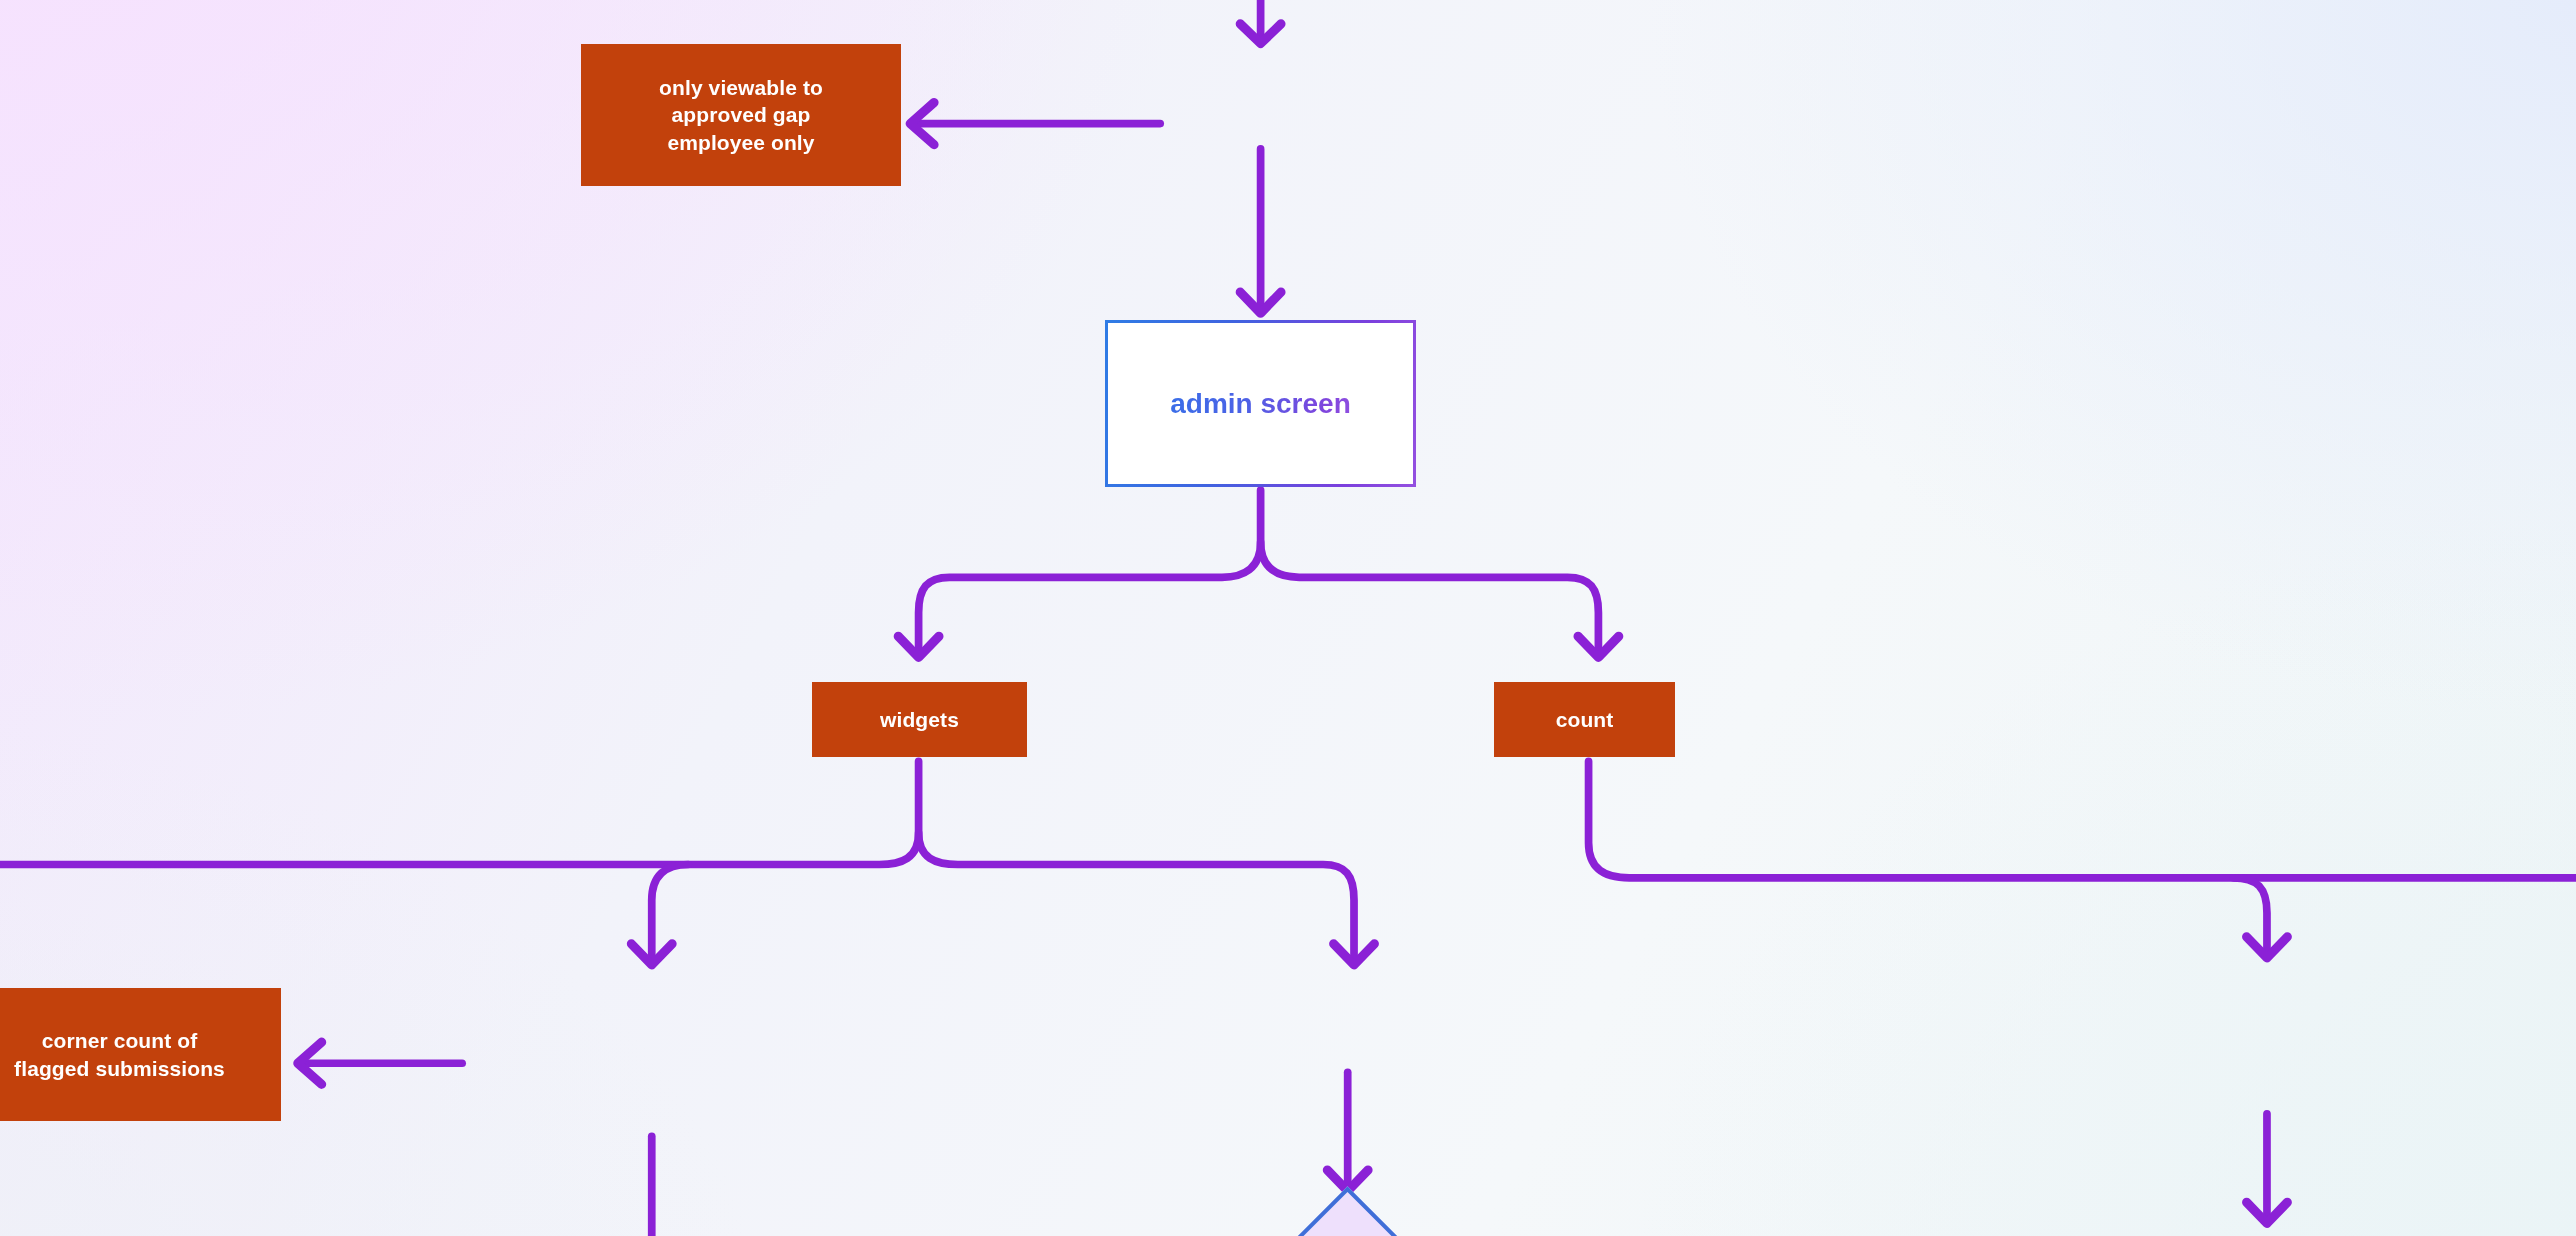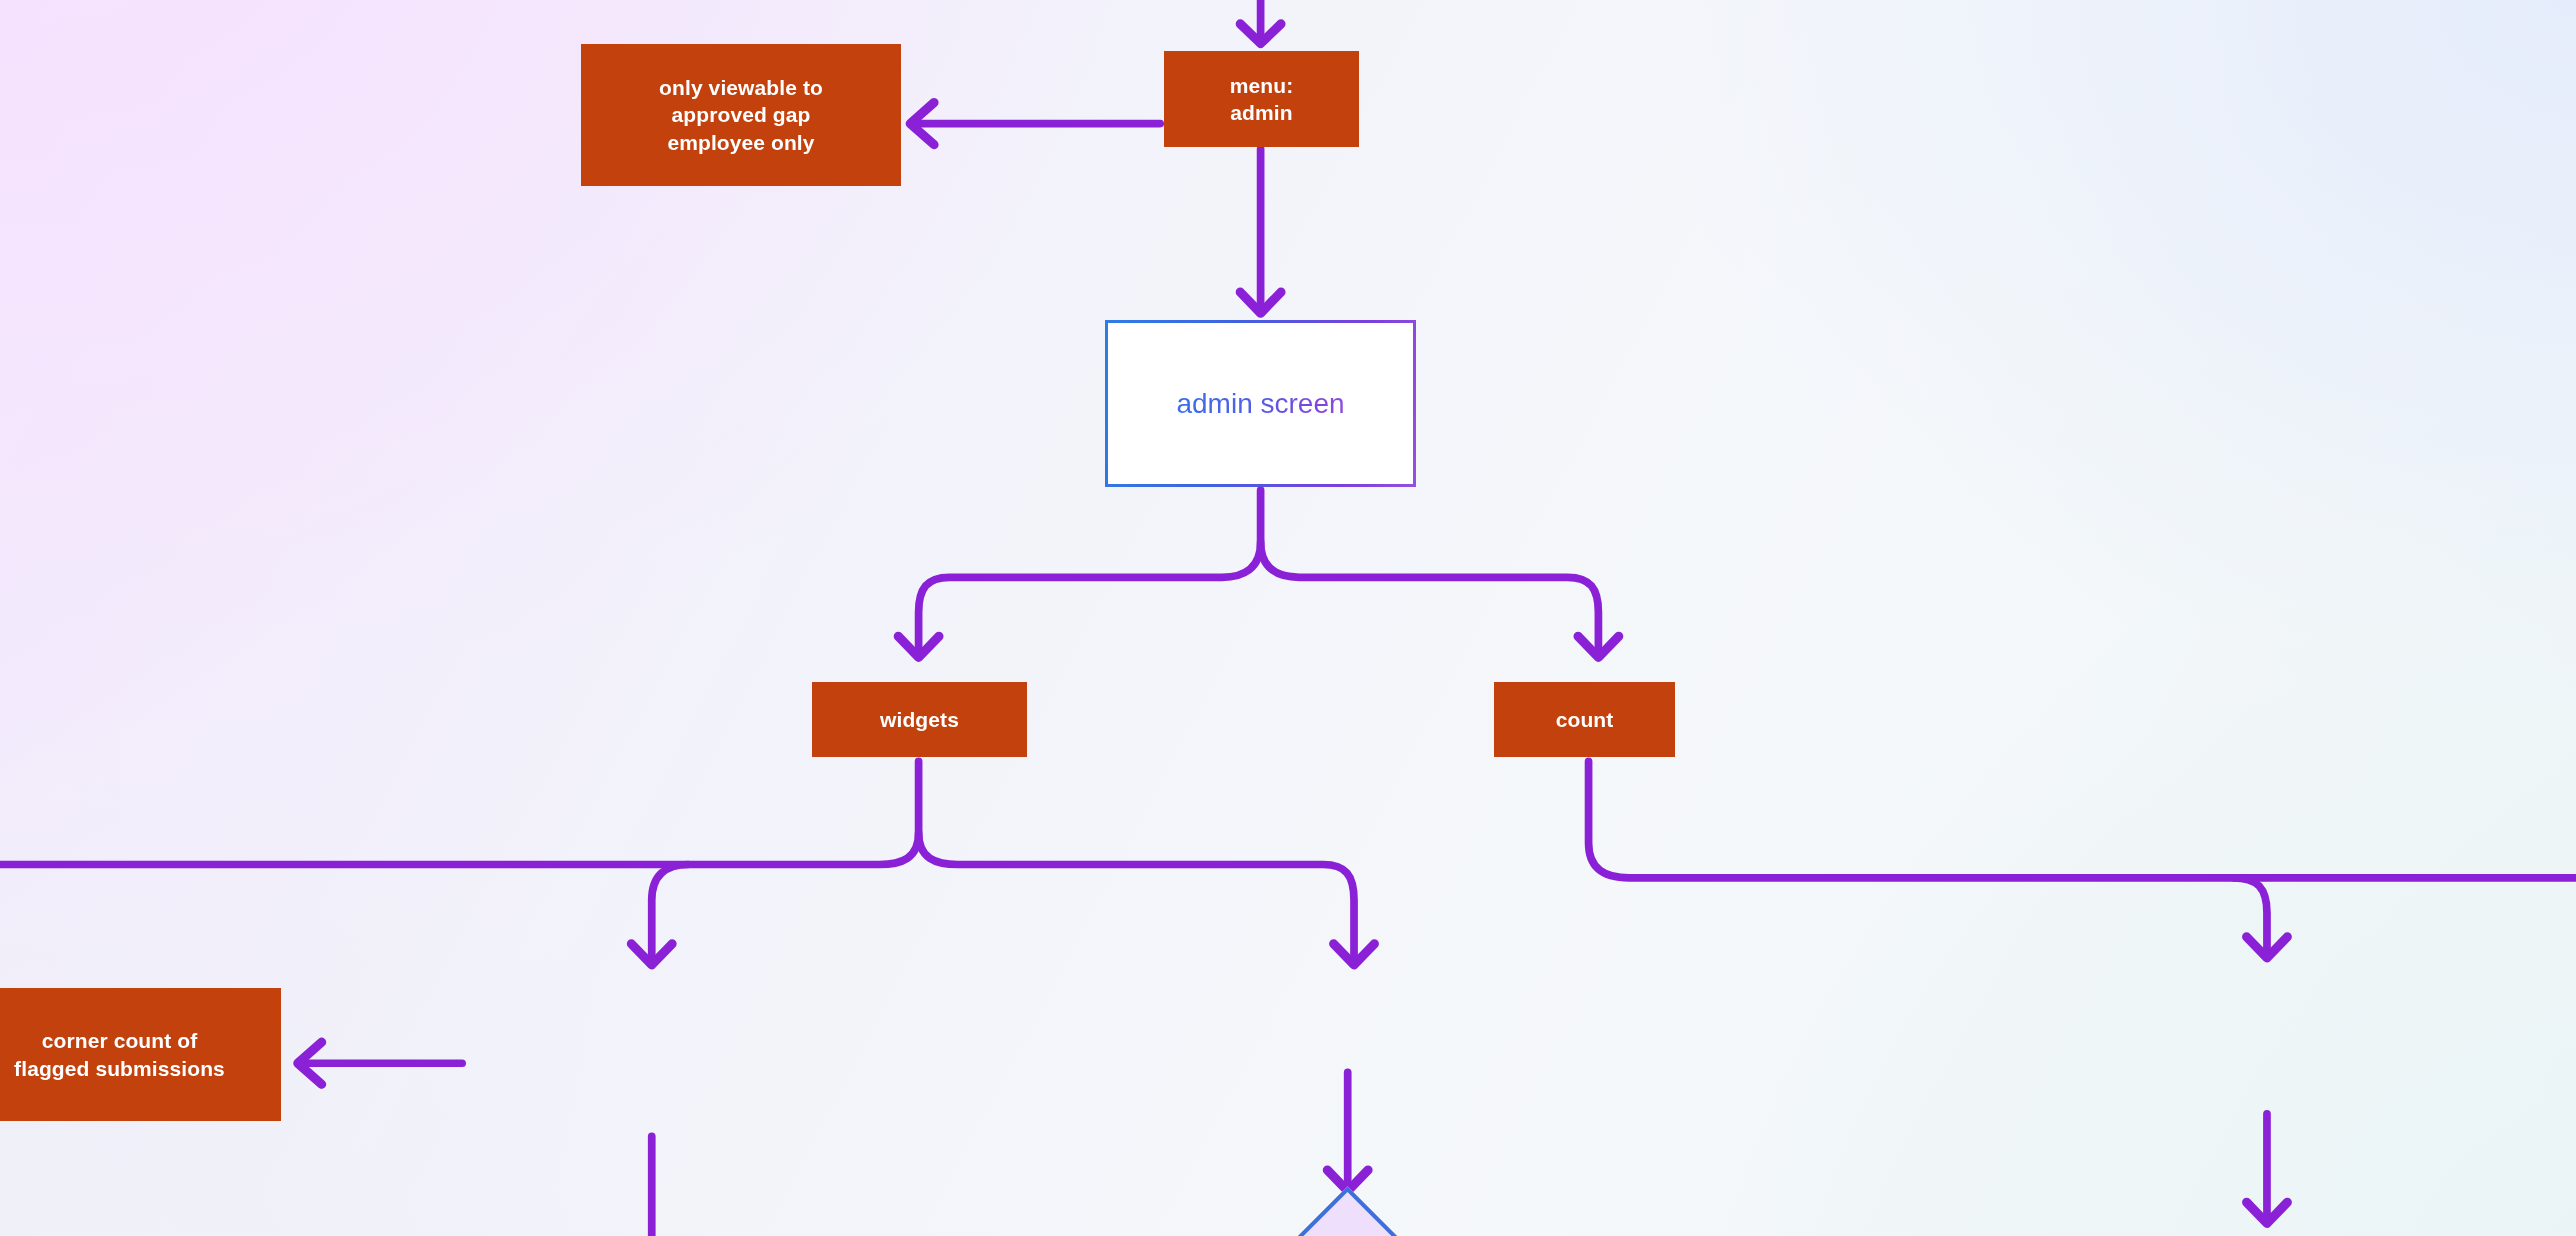--- a/index.html
+++ b/index.html
@@ -59,21 +59,21 @@
   .node-screen {
     background: #ffffff;
     border: 3.5px solid transparent;
     background-image:
       linear-gradient(#ffffff, #ffffff),
       linear-gradient(100deg, #2f7ce5 0%, #3f63e0 38%, #7b3fdd 78%, #9450e0 100%);
     background-origin: border-box;
     background-clip: padding-box, border-box;
   }
   .node-screen .label {
-    font-weight: normal;
+    font-weight: bold;
     background: linear-gradient(95deg, #3a6ee8 0%, #4b62e6 40%, #7f45dd 85%, #8f4fe0 100%);
     -webkit-background-clip: text;
     background-clip: text;
     color: transparent;
     -webkit-text-fill-color: transparent;
     line-height: 1.25;
     text-align: center;
   }
 
   .node-diamond {
@@ -169,23 +169,20 @@
     <g>
       <path class="ln" d="M3228,1586 L3228,1736"></path>
       <path class="ah" d="M3199,1712 L3228,1742 L3257,1712"></path>
     </g>
   </svg>
 
   <div class="node node-box" id="n-only-viewable">
     <span class="label">only viewable to<br>approved gap<br>employee only</span>
   </div>
 
-  <div class="node node-box" id="n-menu-admin">
-    <span class="label">menu:<br>admin</span>
-  </div>
 
   <div class="node node-screen" id="n-admin-screen">
     <span class="label">admin screen</span>
   </div>
 
   <div class="node node-box" id="n-widgets">
     <span class="label">widgets</span>
   </div>
 
   <div class="node node-box" id="n-links">

